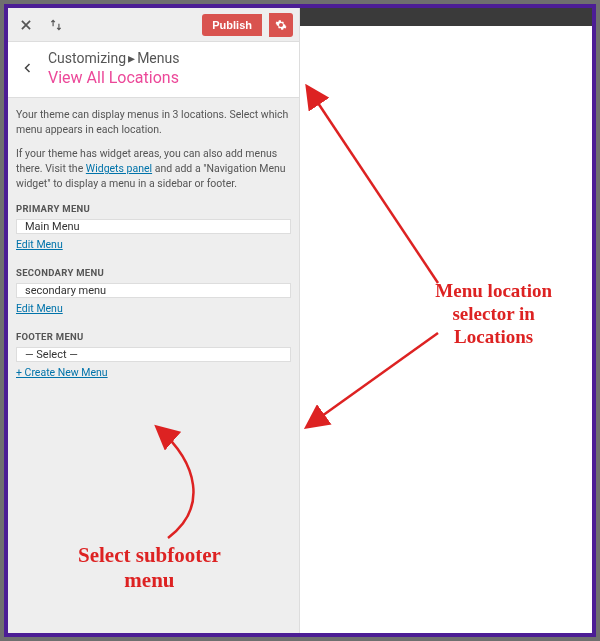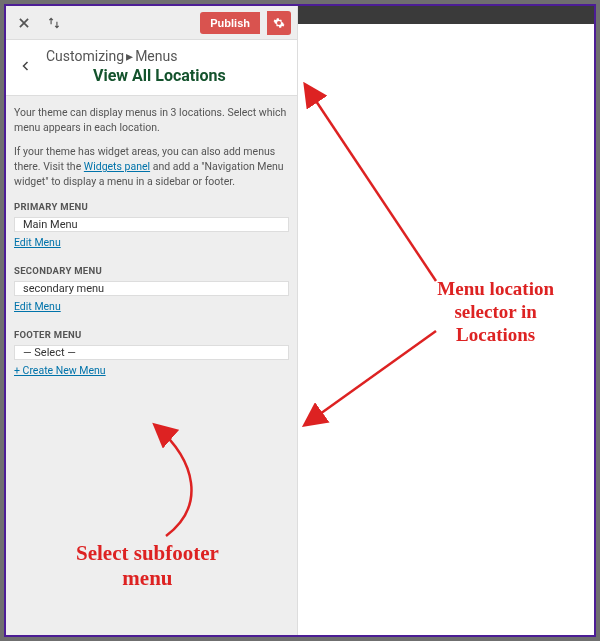--- a/index.html
+++ b/index.html
@@ -6,21 +6,21 @@
   html, body { width: 600px; height: 641px; overflow: hidden; }
   body {
     font-family: -apple-system, BlinkMacSystemFont, "Segoe UI", Roboto, sans-serif;
     background: #6f6f6f;
     position: relative;
   }
   .frame {
     position: absolute;
     left: 4px; top: 4px; right: 4px; bottom: 4px;
     background: #f2f2f2;
-    border: 2px solid #4c1d95;
+    border: 4px solid #4c1d95;
   }
   .sidebar {
     position: absolute;
     left: 0; top: 0;
     width: 292px;
     height: 100%;
     background: #eeeeee;
     border-right: 1px solid #ddd;
     display: flex;
     flex-direction: column;
@@ -92,23 +92,22 @@
   }
   .back-chevron svg { width: 12px; height: 12px; }
   .header-text .crumb {
     font-size: 14px;
     color: #555;
     margin-bottom: 2px;
   }
   .header-text .crumb span.sep { margin: 0 2px; }
   .header-text h1 {
     font-size: 16px;
-    font-weight: 700;
-    color: #14532d;
-    margin-left: 47px;
+    font-weight: 400;
+    color: #ec4899;
   }
 
   
   .panel-body {
     padding: 10px 8px 8px 8px;
     font-size: 10.5px;
     color: #555;
     overflow-y: auto;
   }
   .panel-body p { margin-bottom: 10px; line-height: 1.4; }

